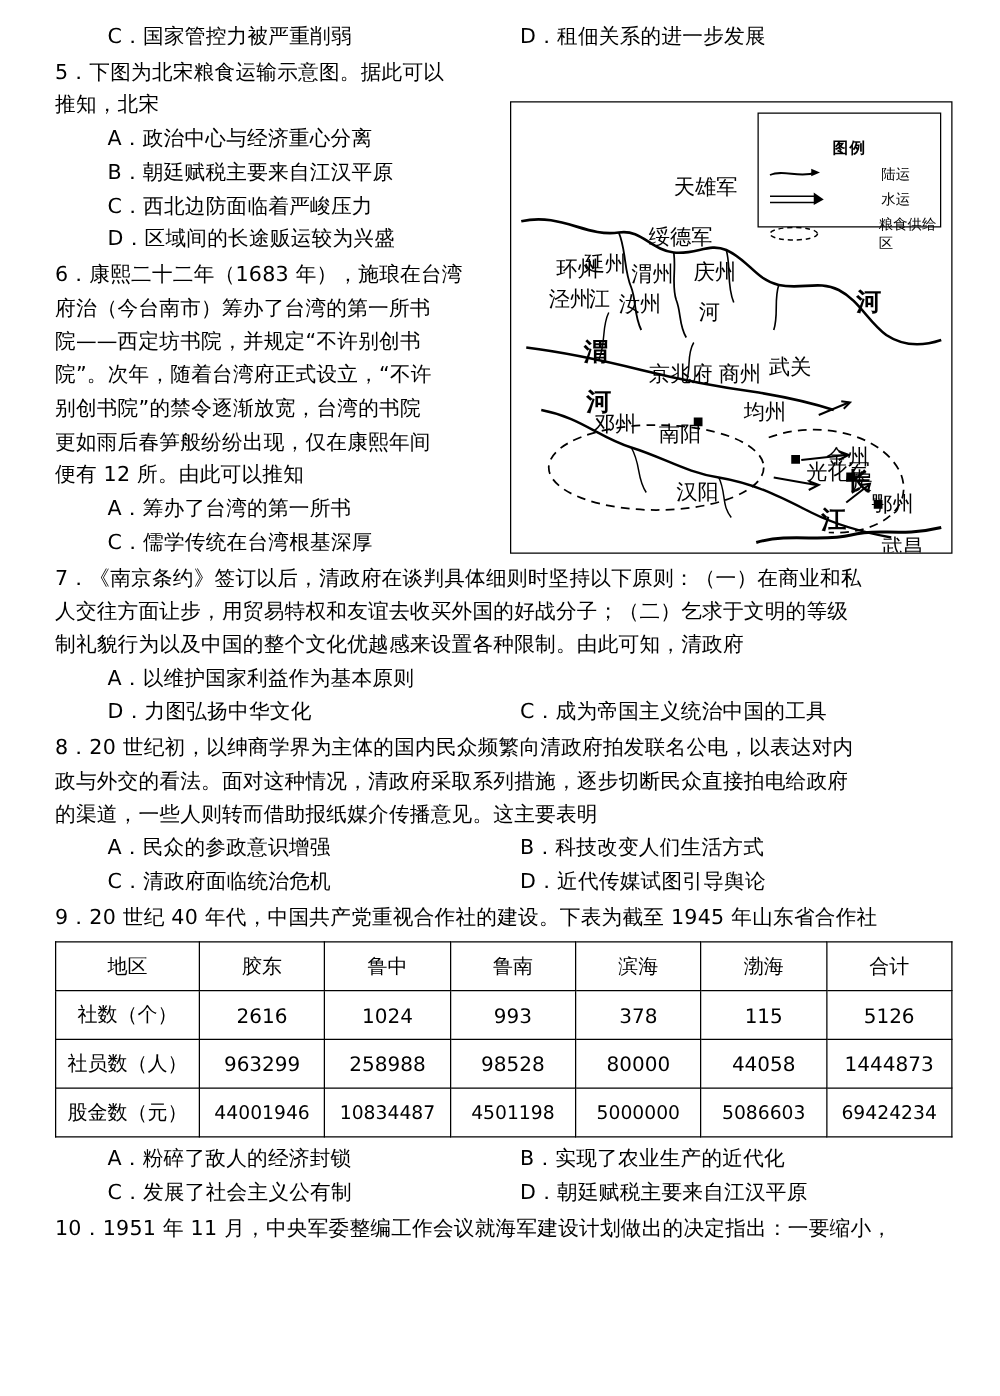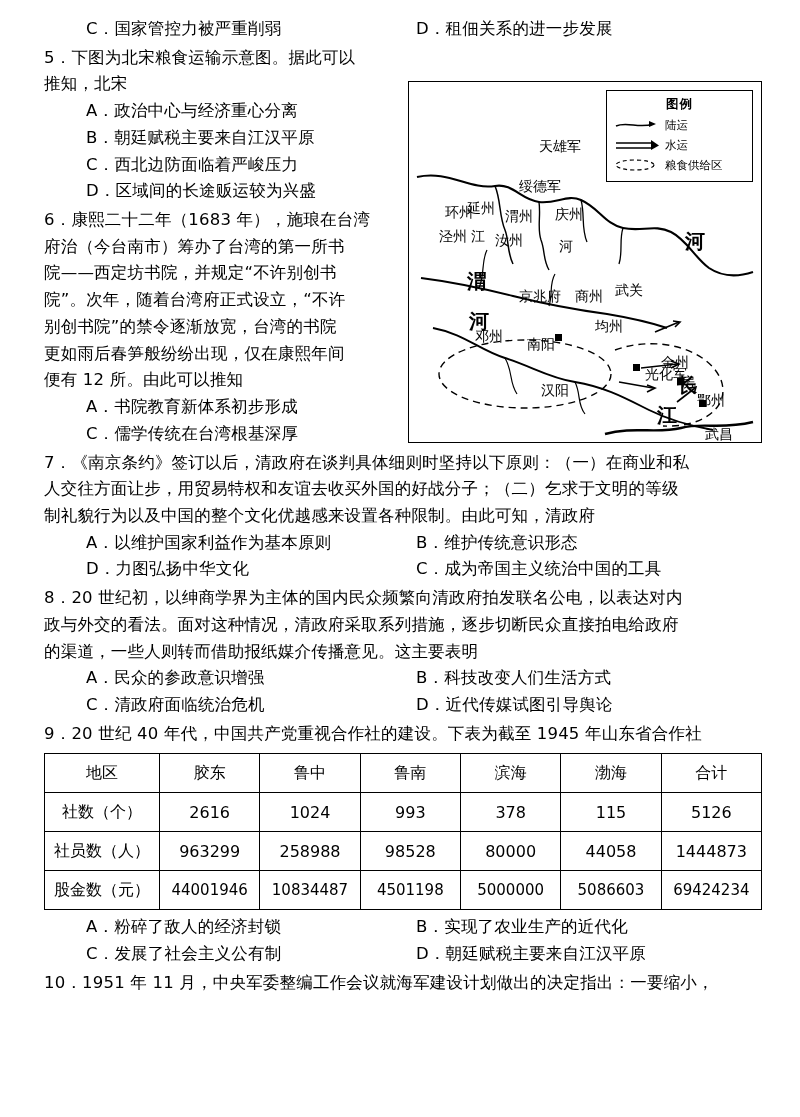--- a/index.html
+++ b/index.html
@@ -61,30 +61,30 @@
   td.first{ width:112px; }
   .small{ font-size:15px; }
 
   
   .legend{
     position:absolute;right:8px;top:8px;width:145px;height:90px;
     border:1.1px solid #000;background:#fff;
     font-size:12px;
   }
   .legend .ltitle{
-    text-align:center;font-size:12.5px;border-bottom:0px;margin-top:5px;font-weight:bold;
+    text-align:center;font-size:12.5px;border-bottom:0px;margin-top:19px;font-weight:bold;
     letter-spacing:1px;
   }
   .legend .litem{
-    display:flex;align-items:center;margin-top:5px;padding-left:6px;
+    display:flex;align-items:center;margin-top:5px;padding-left:6px;gap:40px;
   }
   .legend .litem .sym{ width:52px;height:12px;position:relative;}
   .legend .litem .lbl{ font-size:11.5px; }
   .mlabel{
-    position:absolute;font-size:14px;white-space:nowrap;
+    position:absolute;font-size:17px;white-space:nowrap;
   }
   .mbig{
     position:absolute;font-size:20px;font-weight:bold;
   }
   svg.mapsvg{ position:absolute;left:0;top:0; }
 </style>
 </head>
 <body>
 
 <div class="page">
@@ -219,36 +219,35 @@
       <div class="q6text">
         <div class="line"><span>6．</span><span>康熙二十二年（1683 年），施琅在台湾</span></div>
         <div class="line">府治（今台南市）筹办了台湾的第一所书</div>
         <div class="line">院——西定坊书院，并规定“不许别创书</div>
         <div class="line">院”。次年，随着台湾府正式设立，“不许</div>
         <div class="line">别创书院”的禁令逐渐放宽，台湾的书院</div>
         <div class="line">更如雨后春笋般纷纷出现，仅在康熙年间</div>
         <div class="line">便有 12 所。由此可以推知</div>
       </div>
       <div class="topline line">
-        <div>A．书院教育新体系初步形成</div>
+        <div>A．筹办了台湾的第一所书</div>
         <div>B．文教兴盛益于政治稳定</div>
       </div>
       <div class="topline line">
         <div>C．儒学传统在台湾根基深厚</div>
         <div>D．清朝文化政策走向封闭</div>
       </div>
     </div>
 
     <div class="q">
       <div class="line qtext"><span>7．</span><span>《南京条约》签订以后，清政府在谈判具体细则时坚持以下原则：（一）在商业和私</span></div>
       <div class="line qtext">人交往方面让步，用贸易特权和友谊去收买外国的好战分子；（二）乞求于文明的等级</div>
       <div class="line qtext">制礼貌行为以及中国的整个文化优越感来设置各种限制。由此可知，清政府</div>
       <div class="topline line">
         <div>A．以维护国家利益作为基本原则</div>
-        <div>B．维护传统意识形态</div>
       </div>
       <div class="topline line">
         <div>D．力图弘扬中华文化</div>
         <div>C．成为帝国主义统治中国的工具</div>
       </div>
     </div>
 
     <div class="q">
       <div class="line qtext"><span>8．</span><span>20 世纪初，以绅商学界为主体的国内民众频繁向清政府拍发联名公电，以表达对内</span></div>
       <div class="line qtext">政与外交的看法。面对这种情况，清政府采取系列措施，逐步切断民众直接拍电给政府</div>

